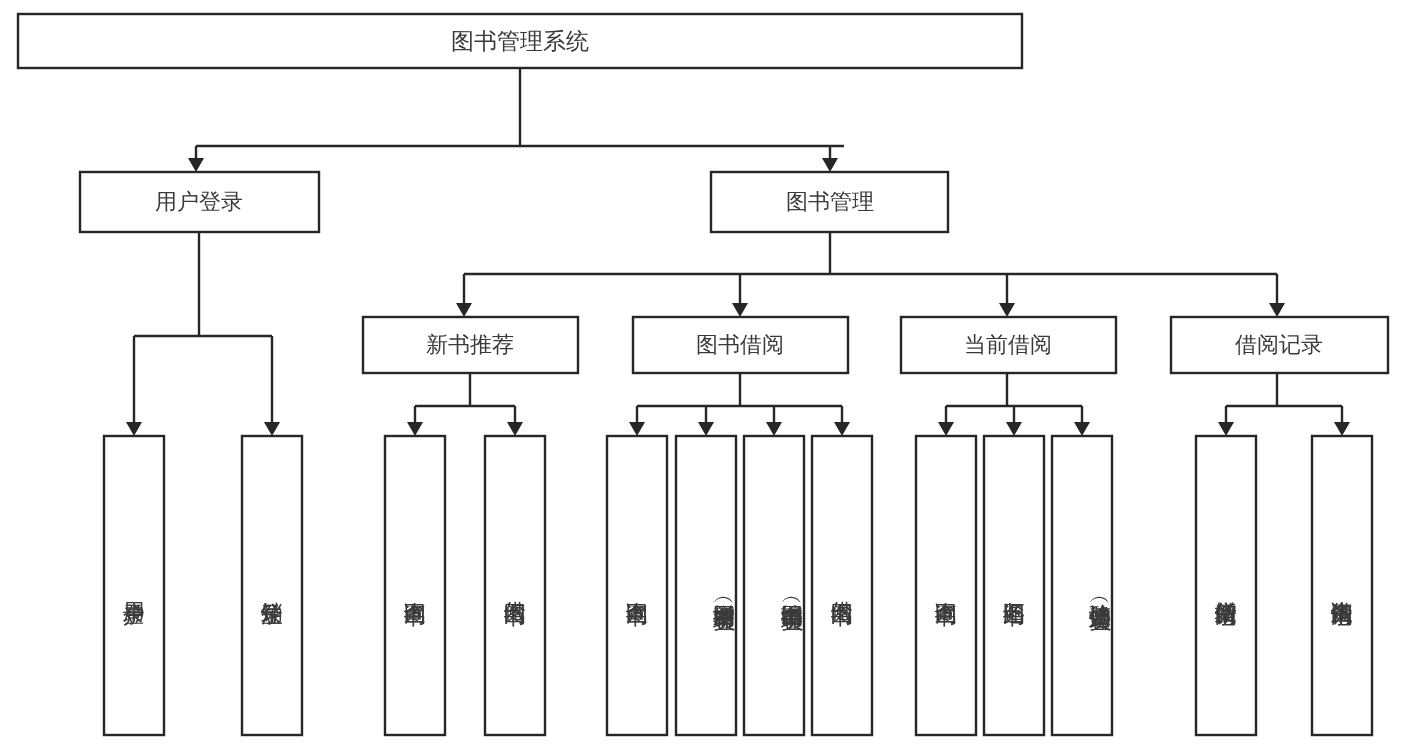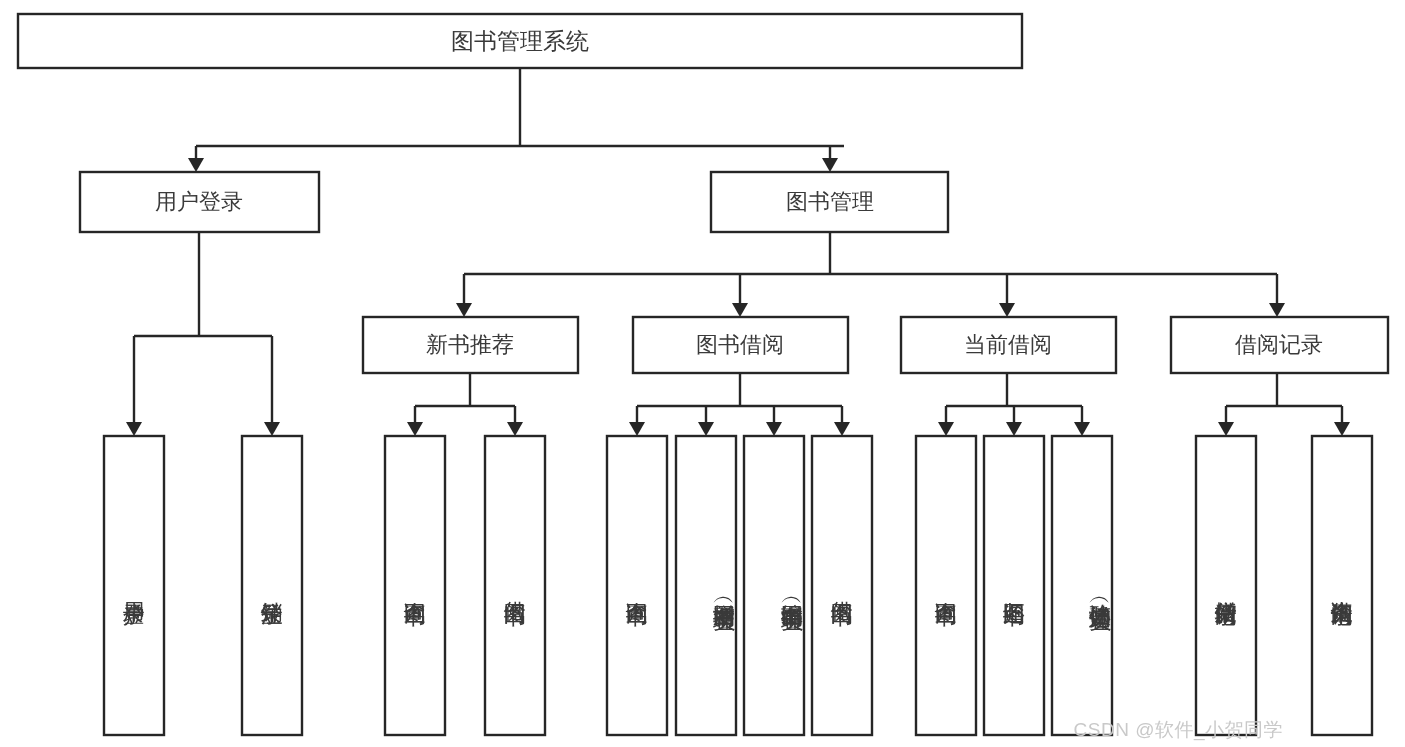--- a/index.html
+++ b/index.html
@@ -221,14 +221,13 @@
   <div class="vlabel" style="left:607px; top:436px; width:60px; height:299px;">查询图书</div>
   <div class="vlabel" style="left:676px; top:436px; width:60px; height:299px; align-items:flex-start; padding-top:10px; box-sizing:border-box;">新增图书（管理员）</div>
   <div class="vlabel" style="left:744px; top:436px; width:60px; height:299px; align-items:flex-start; padding-top:10px; box-sizing:border-box;">编辑图书（管理员）</div>
   <div class="vlabel" style="left:812px; top:436px; width:60px; height:299px;">借阅图书</div>
   <div class="vlabel" style="left:916px; top:436px; width:60px; height:299px;">查询图书</div>
   <div class="vlabel" style="left:984px; top:436px; width:60px; height:299px;">归还图书</div>
   <div class="vlabel" style="left:1052px; top:436px; width:60px; height:299px; align-items:flex-start; padding-top:10px; box-sizing:border-box;">确认归还（管理员）</div>
   <div class="vlabel" style="left:1196px; top:436px; width:60px; height:299px;">新增借阅记录</div>
   <div class="vlabel" style="left:1312px; top:436px; width:60px; height:299px;">查询借阅记录</div>
 
-  <div class="watermark">CSDN @软件_小贺同学</div>
 </div>
 
 </body></html>

